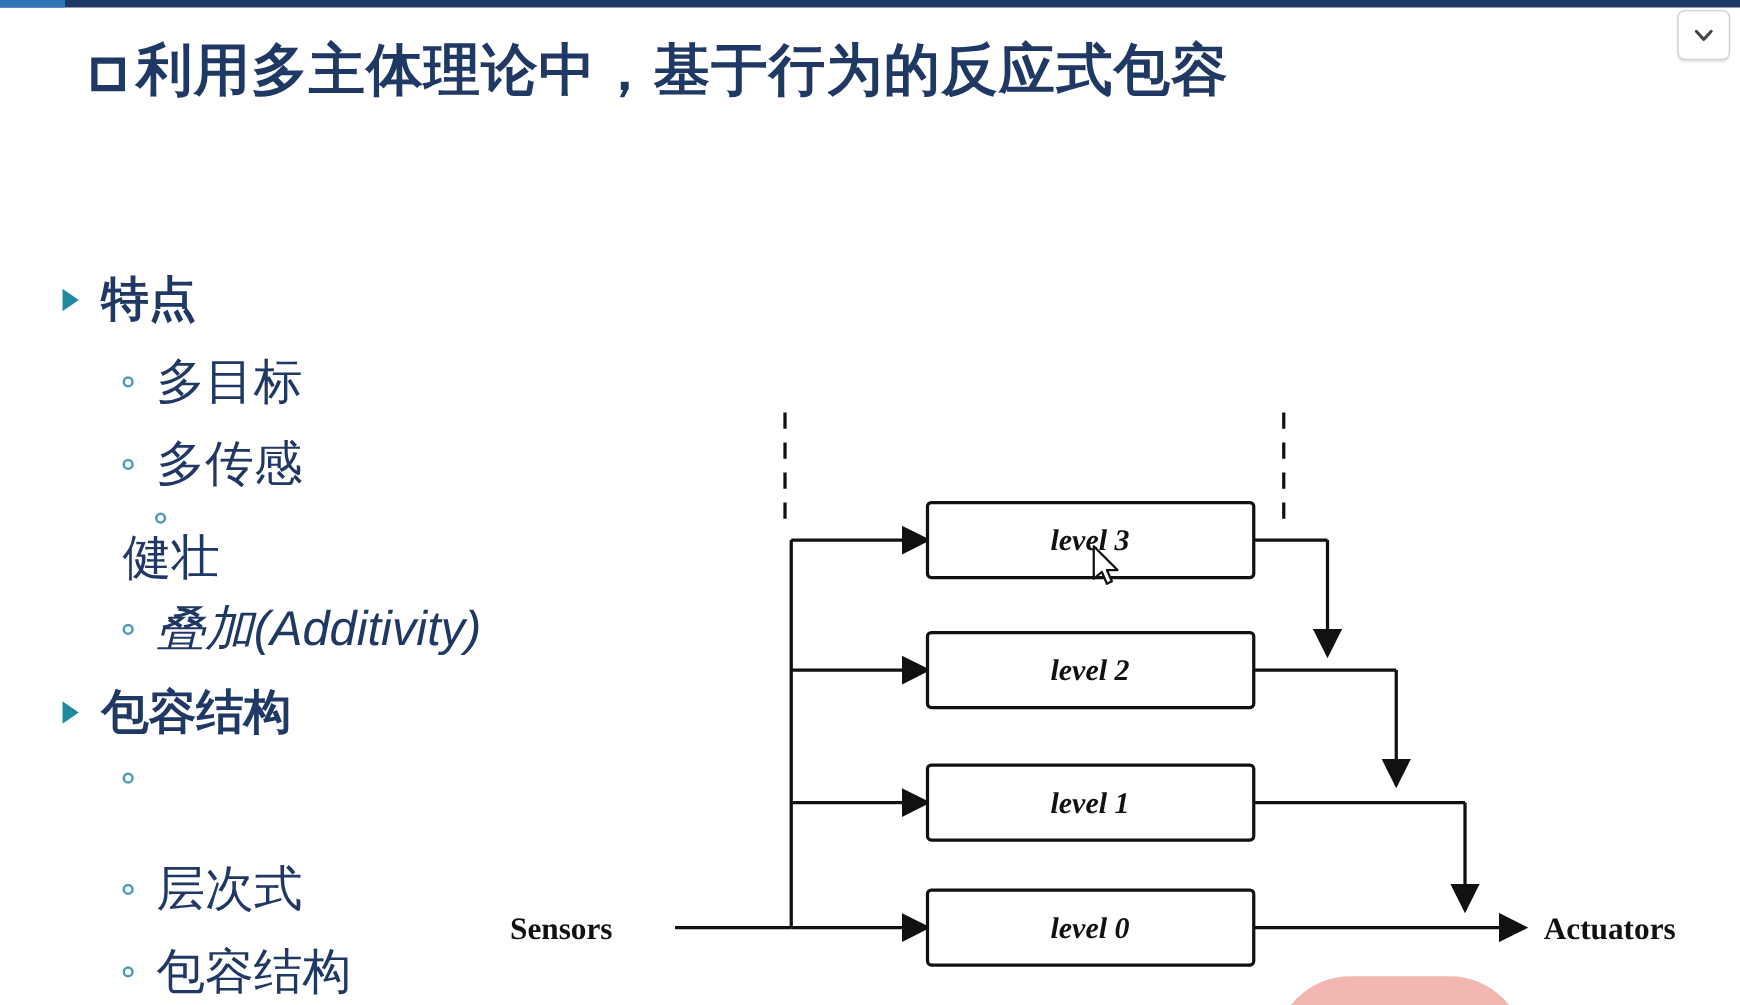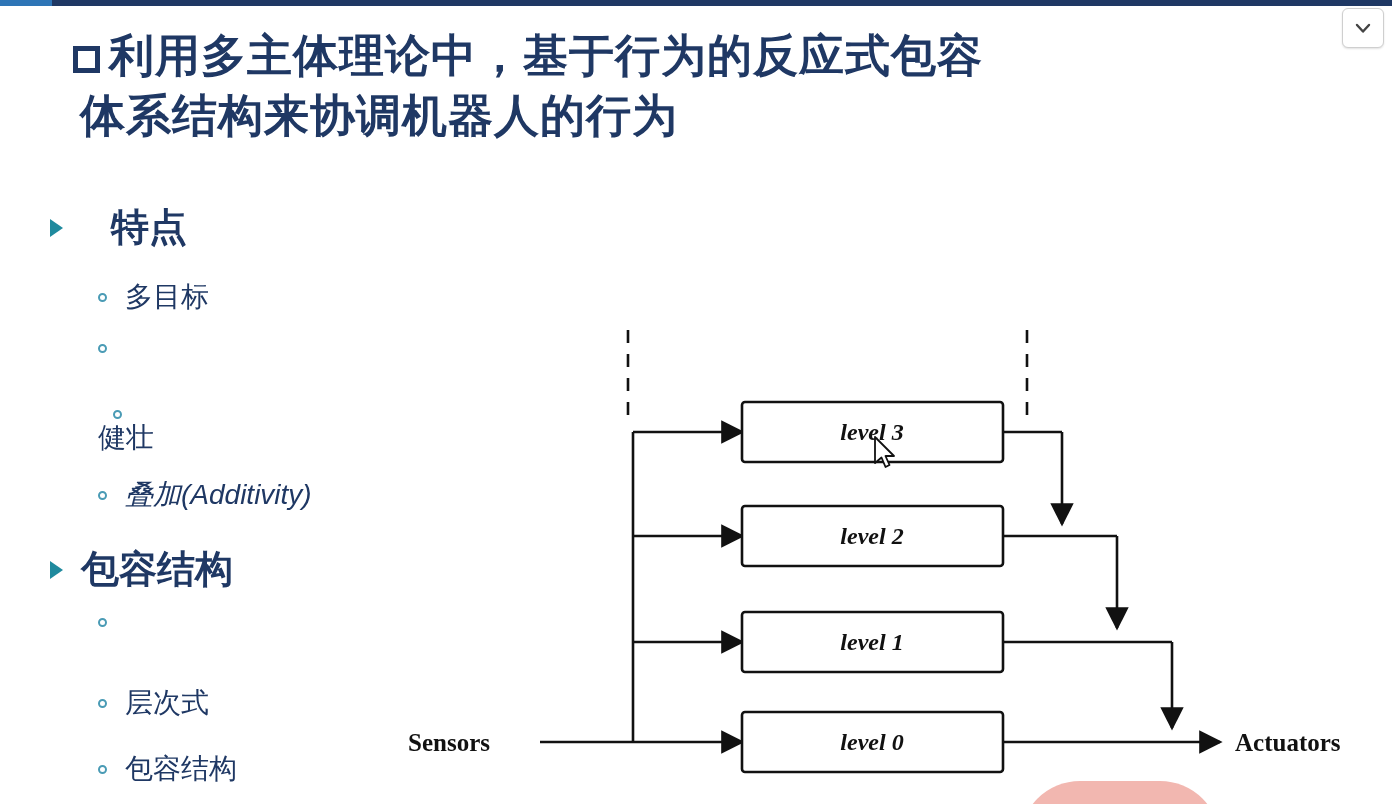--- a/index.html
+++ b/index.html
@@ -101,21 +101,21 @@
     border-left: 13px solid #1f8a9e;
     border-top: 9px solid transparent;
     border-bottom: 9px solid transparent;
     margin-right: 18px;
     flex: none;
   }
   .level2 {
     position: absolute;
     left: 98px;
     color: #1f3864;
-    font-size: 28px;
+    font-size: 39px;
     font-weight: 500;
     display: flex;
     align-items: center;
   }
   .dot {
     width: 9px;
     height: 9px;
     border: 2px solid #4a9bb5;
     border-radius: 50%;
     box-sizing: border-box;
@@ -164,34 +164,34 @@
   </svg>
 </div>
 
 <div class="slide">
 
   <div class="title-block">
     <div class="title-line first">
       <span class="sq-bullet"></span>
       <span>利用多主体理论中，基于行为的反应式包容</span>
     </div>
-    <div class="title-line second">体系结构来协调机器人的行为</div>
-  </div>
-
-  <div class="level1" style="top:196px;gap:30px;">
+  </div>
+
+  <div class="level1" style="top:208px;">
     <span class="tri"></span>
     <span>特点</span>
   </div>
 
   <div class="level2" style="top:272px;">
     <span class="dot"></span>
     <span class="l2-text">多目标</span>
   </div>
   <div class="level2" style="top:338px;">
     <span class="dot"></span>
+    <span class="l2-text">多传感</span>
   </div>
   <div class="level2" style="top:404px;flex-direction:column;">
     <span class="dot"></span>
     <span class="l2-text">健壮</span>
   </div>
   <div class="level2" style="top:470px;font-style:italic;">
     <span class="dot"></span>
     <span class="l2-text">叠加(Additivity)</span>
   </div>
 

